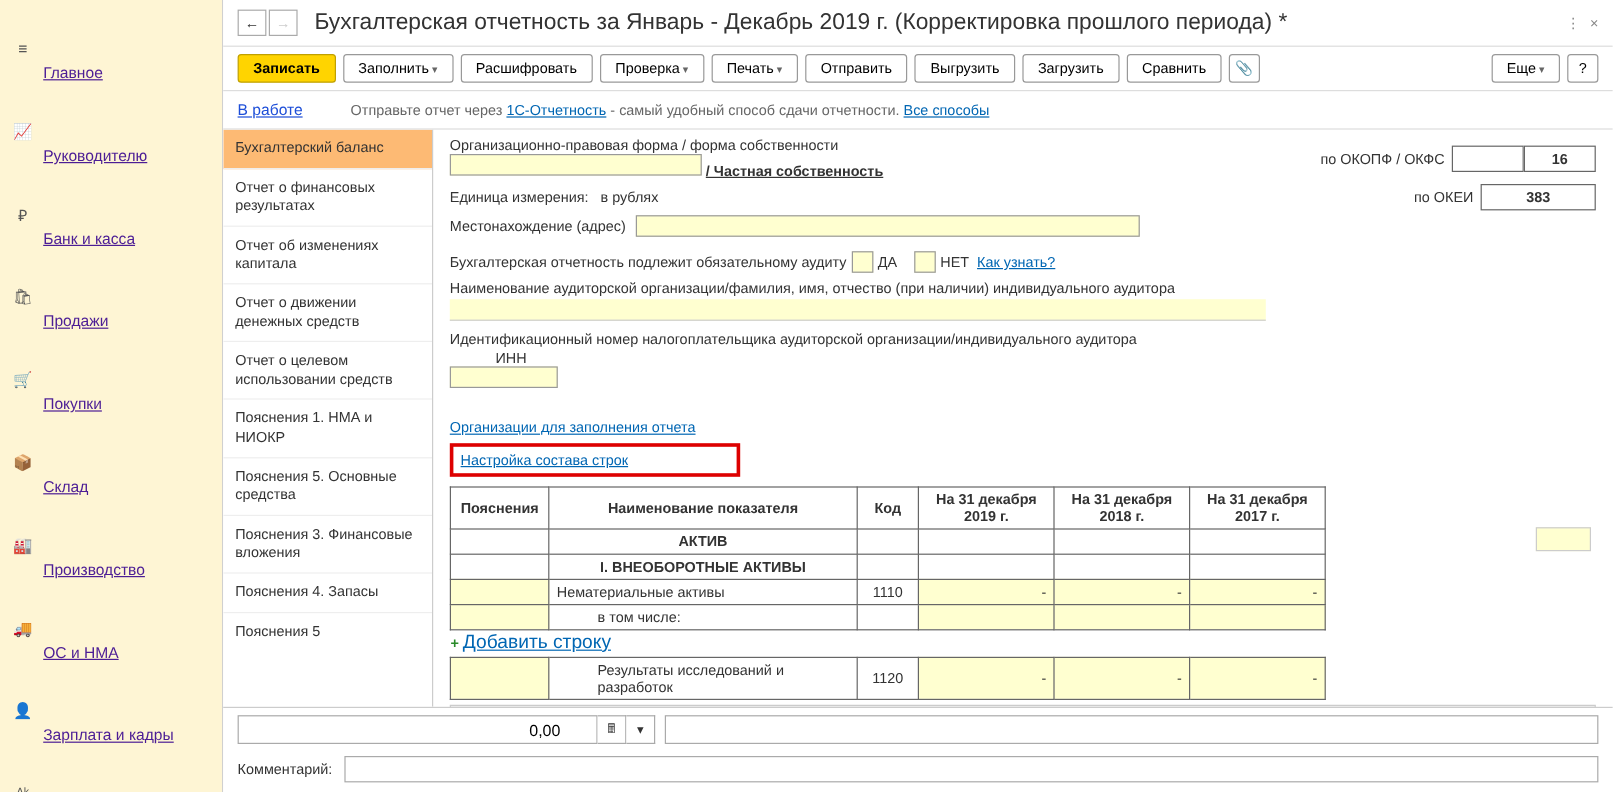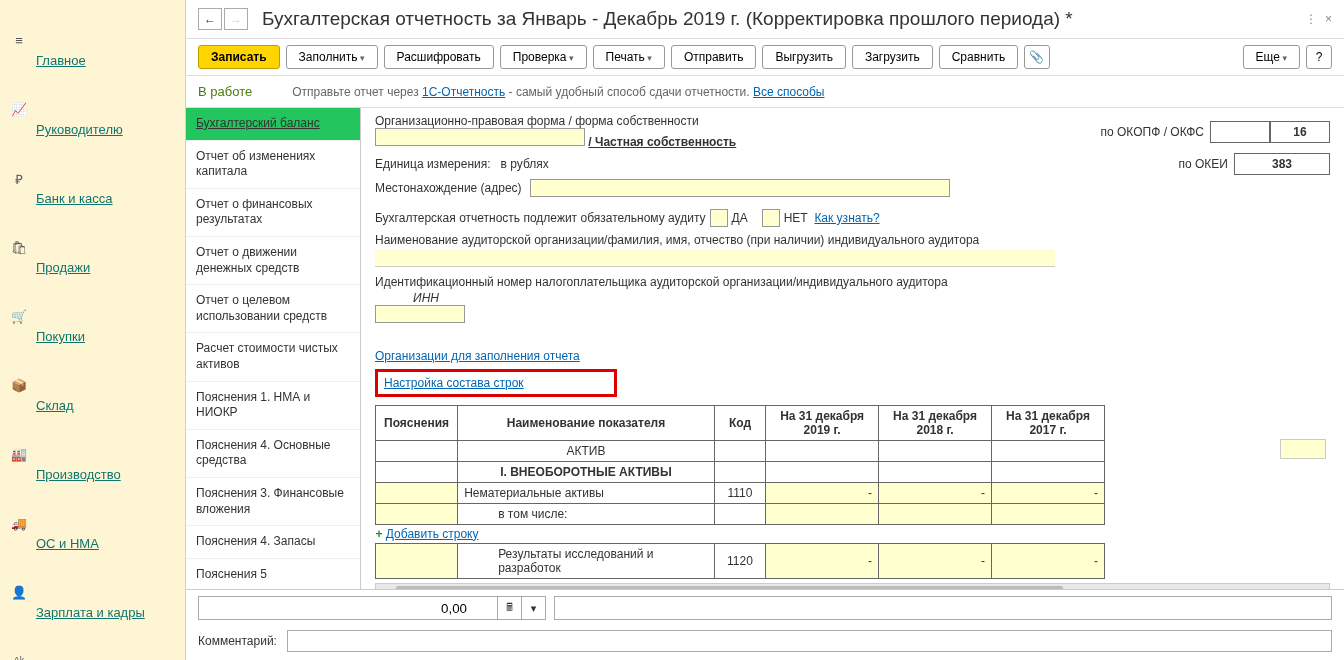--- a/index.html
+++ b/index.html
@@ -1,62 +1,62 @@
 <!DOCTYPE html>
 <html><head>
 <meta charset="utf-8">
 <style>
 * { box-sizing: border-box; margin: 0; padding: 0; }
 body { font-family: Arial, sans-serif; font-size: 12px; color: #333; background: #fff; overflow: hidden; width: 1344px; height: 660px; }
 .app { display: flex; height: 660px; }
 .sidebar { width: 186px; background: #fef5d4; border-right: 1px solid #d0d0d0; padding-top: 6px; }
 .sidebar-item { display: flex; align-items: center; padding: 7px 10px; cursor: pointer; }
 .sidebar-icon { width: 18px; height: 18px; margin-right: 8px; display: flex; align-items: center; justify-content: center; font-size: 13px; color: #555; }
-.sidebar-label { color: #0f766e; font-size: 13px; text-decoration: underline; margin-top: 40px; }
+.sidebar-label { color: #4c1d95; font-size: 13px; text-decoration: underline; margin-top: 40px; }
 .main { flex: 1; display: flex; flex-direction: column; background: #fff; }
 .titlebar { display: flex; align-items: center; padding: 8px 12px; border-bottom: 1px solid #ddd; }
 .nav-arrows { display: flex; gap: 2px; margin-right: 14px; }
 .nav-arrow { width: 24px; height: 22px; border: 1px solid #aaa; background: #fff; display: flex; align-items: center; justify-content: center; font-size: 12px; cursor: pointer; }
 .page-title { font-size: 19px; font-weight: normal; color: #333; }
 .title-right { margin-left: auto; display: flex; gap: 8px; align-items: center; color: #888; }
 .toolbar { display: flex; align-items: center; padding: 6px 12px; gap: 6px; border-bottom: 1px solid #ddd; flex-wrap: wrap; }
 .btn { padding: 4px 12px; border: 1px solid #999; background: #fff; font-size: 12px; cursor: pointer; border-radius: 3px; }
 .btn-primary { background: #ffd400; font-weight: bold; border-color: #c0a000; }
 .btn-dd::after { content: " ▾"; color: #666; font-size: 9px; }
 .toolbar-spacer { flex: 1; }
 .btn-icon { width: 26px; padding: 4px 0; text-align: center; }
 .statusbar { display: flex; align-items: center; padding: 8px 12px; border-bottom: 1px solid #ddd; font-size: 12px; }
-.status-link { color: #4d7c0f; font-size: 13px; margin-right: 40px; }
+.status-link { color: #1d4ed8; text-decoration: underline; font-size: 13px; margin-right: 40px; }
 .status-text { color: #666; }
 .link { color: #0066b3; text-decoration: underline; cursor: pointer; }
 .content { flex: 1; display: flex; overflow: hidden; }
 .report-nav { width: 175px; border-right: 1px solid #ccc; overflow-y: auto; }
 .report-nav-item { padding: 8px 10px; border-bottom: 1px solid #eee; font-size: 12px; cursor: pointer; line-height: 1.3; }
-.report-nav-item.active { background: #22c55e; text-decoration: underline; }
+.report-nav-item.active { background: #fdba74; }
 .report-body { flex: 1; overflow: auto; padding: 6px 14px 6px 14px; position: relative; }
 .form-row { display: flex; align-items: center; margin-bottom: 4px; font-size: 12px; }
 .form-label { color: #333; }
 .yellow-field { background: #ffffd0; border: 1px solid #999; min-width: 40px; height: 18px; display: inline-block; }
 .okpf-row { display: flex; align-items: center; }
 .okpf-label { margin-left: auto; padding-right: 6px; }
 .okpf-box { border: 1px solid #666; width: 60px; height: 22px; display: flex; align-items: center; justify-content: center; background: #fff; }
 .audit-row { margin-top: 12px; display: flex; align-items: center; }
 .cb-box { width: 18px; height: 18px; background: #ffffd0; border: 1px solid #999; margin: 0 4px; }
 .full-yellow { background: #ffffd0; border-bottom: 1px solid #ccc; height: 18px; margin-top: 2px; }
 .id-row { display: flex; align-items: flex-start; margin-top: 8px; flex-direction: column; }
 .id-text { flex: 1; font-size: 12px; line-height: 1.3; }
-.id-right { text-align: right; padding-right: 6px; min-width: 70px; font-style: italic; }
+.id-right { text-align: right; padding-right: 6px; min-width: 70px; }
 .id-field { width: 90px; height: 18px; background: #ffffd0; border: 1px solid #999; }
 .config-link { margin-top: 26px; display: inline-block; }
 .red-box { border: 3px solid #d00; padding: 4px 90px 4px 6px; display: inline-block; margin-top: 6px; }
 .balance-table { border-collapse: collapse; margin-top: 8px; font-size: 12px; width: 730px; }
 .balance-table th, .balance-table td { border: 1px solid #666; padding: 3px 6px; text-align: center; vertical-align: middle; }
 .balance-table .yl { background: #ffffd0; }
 .balance-table .lname { text-align: left; }
-.add-row { color: #0066b3; text-decoration: underline; cursor: pointer; font-size: 12px; }
+.add-row { color: #0066b3; text-decoration: underline; cursor: pointer; font-size: 16px; }
 .plus { color: #2a8a2a; font-weight: bold; }
 .hscroll { height: 16px; background: #e8e8e8; border: 1px solid #ccc; margin-top: 4px; position: relative; }
 .hscroll-thumb { position: absolute; left: 20px; width: 70%; height: 10px; top: 2px; background: #bbb; border-radius: 2px; }
 .bottom-fields { display: flex; padding: 6px 12px; gap: 8px; border-top: 1px solid #ccc; align-items: center; justify-content: center; }
 .val-input { border: 1px solid #aaa; height: 24px; padding: 0 30px 0 6px; width: 300px; text-align: right; }
 .val-wrap { display: flex; }
 .val-btn { width: 24px; height: 24px; border: 1px solid #aaa; border-left: none; display: flex; align-items: center; justify-content: center; background: #fff; font-size: 11px; cursor: pointer; }
 .big-input { flex: 1; border: 1px solid #aaa; height: 24px; }
 .comment-row { display: flex; align-items: center; padding: 4px 12px 8px; gap: 6px; }
 .comment-input { flex: 1; border: 1px solid #aaa; height: 22px; margin-left: 4px; padding: 0 6px; }
@@ -154,27 +154,26 @@
       <span class="status-link">В работе</span>
       <span class="status-text">
         <span>Отправьте отчет через</span>
         <span class="link">1С-Отчетность</span><span> - самый удобный способ сдачи отчетности. </span><span class="link">Все способы</span>
       </span>
     </div>
 
     <div class="content">
       <div class="report-nav">
         <div class="report-nav-item active">Бухгалтерский баланс</div>
+        <div class="report-nav-item">Отчет о финансовых результатах</div>
         <div class="report-nav-item">Отчет об изменениях капитала</div>
-        <div class="report-nav-item">Отчет о финансовых результатах</div>
         <div class="report-nav-item">Отчет о движении денежных средств</div>
         <div class="report-nav-item">Отчет о целевом использовании средств</div>
-        <div class="report-nav-item">Расчет стоимости чистых активов</div>
         <div class="report-nav-item">Пояснения 1. НМА и НИОКР</div>
-        <div class="report-nav-item">Пояснения 4. Основные средства</div>
+        <div class="report-nav-item">Пояснения 5. Основные средства</div>
         <div class="report-nav-item">Пояснения 3. Финансовые вложения</div>
         <div class="report-nav-item">Пояснения 4. Запасы</div>
         <div class="report-nav-item" style="border-bottom:none">Пояснения 5</div>
       </div>
 
       <div class="report-body">
         <div class="okpf-row">
           <div>
             <div class="form-label">Организационно-правовая форма / форма собственности</div>
             <div><span class="yellow-field" style="width:210px"></span> <span class="link" style="font-weight:bold;color:#333">/ Частная собственность</span></div>
@@ -228,21 +227,21 @@
               <tr>
             <th style="width:80px">Пояснения</th>
             <th style="width:250px">Наименование показателя</th>
             <th style="width:50px">Код</th>
             <th style="width:110px">На 31 декабря 2019 г.</th>
             <th style="width:110px">На 31 декабря 2018 г.</th>
             <th style="width:110px">На 31 декабря 2017 г.</th>
           </tr>
           <tr>
                 <td></td>
-                <td class="lname" style="text-align:center;font-weight:normal">АКТИВ</td>
+                <td class="lname" style="text-align:center;font-weight:bold">АКТИВ</td>
                 <td></td>
                 <td></td>
                 <td></td>
                 <td></td>
               </tr>
           <tr>
                 <td></td>
                 <td style="text-align:center;font-weight:bold">I. ВНЕОБОРОТНЫЕ АКТИВЫ</td>
                 <td></td>
                 <td></td>

